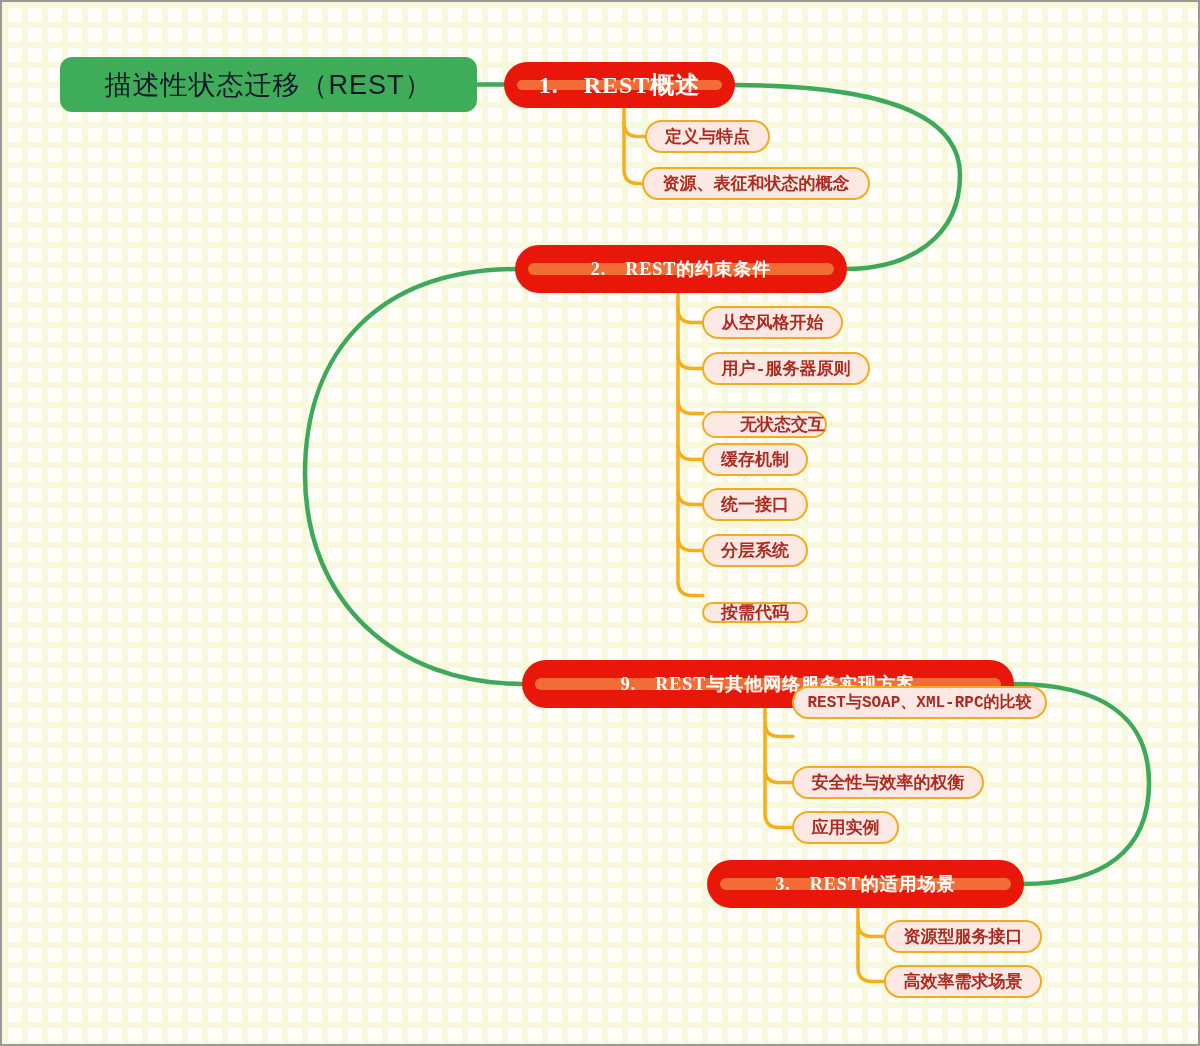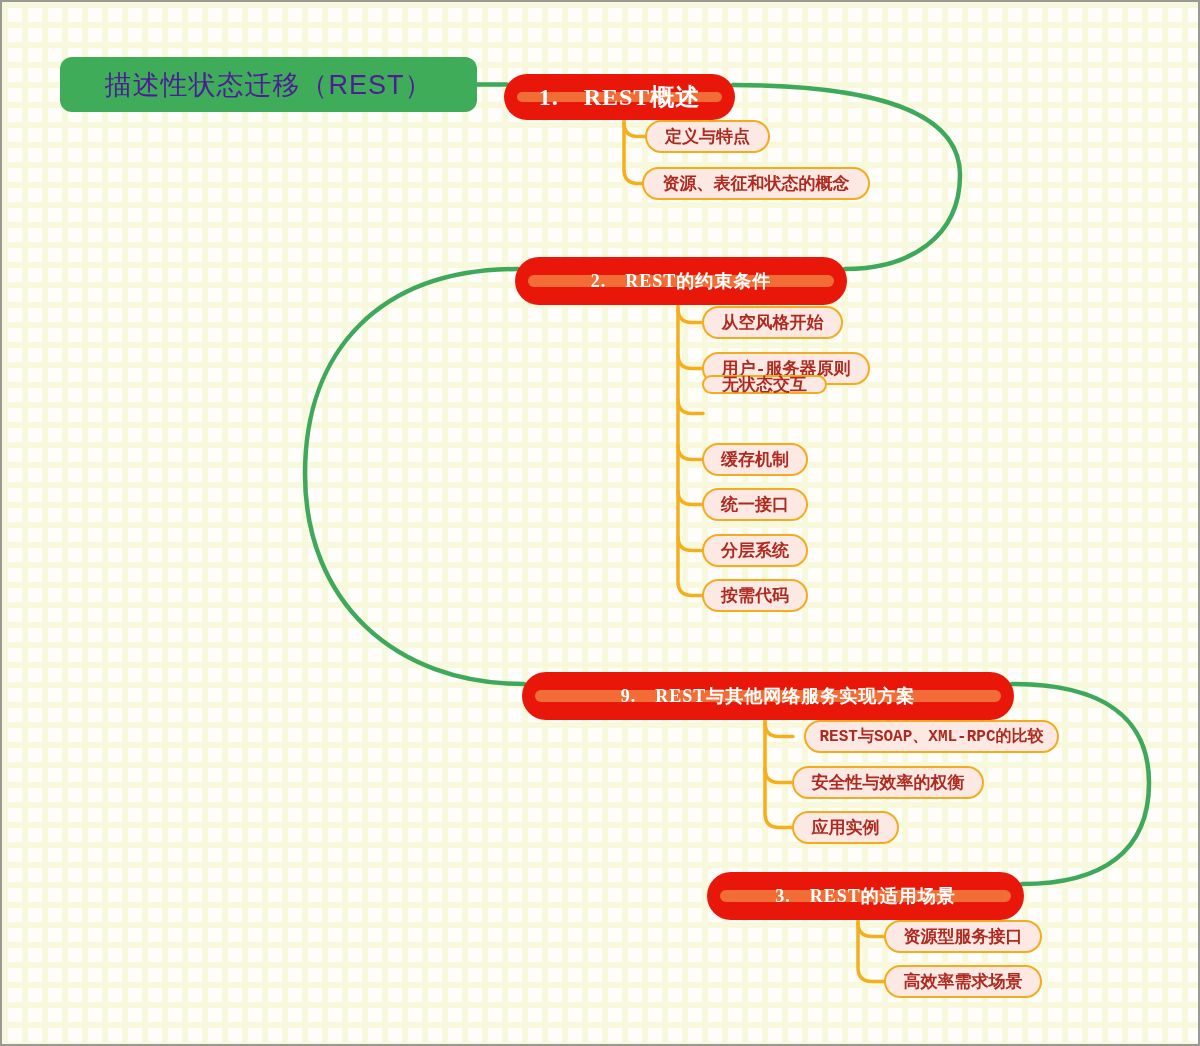--- a/index.html
+++ b/index.html
@@ -19,25 +19,25 @@
     background-size:20px 20px;
     overflow:hidden;
     font-family:"Liberation Sans", sans-serif;
   }
   svg.edges{position:absolute;left:0;top:0;pointer-events:none;}
   .edge{fill:none;stroke-linecap:round;}
   .edge-green{stroke:var(--edge-green);stroke-width:4.5px;}
   .edge-gold{stroke:var(--edge-gold);stroke-width:3.5px;}
   .node{position:absolute;box-sizing:border-box;display:flex;align-items:center;justify-content:center;white-space:nowrap;cursor:pointer;}
   .root-node{
-    background:var(--root-bg); border-radius:12px; color:#4c1d95;
+    background:var(--root-bg); border-radius:12px; color:#0f172a;
     font-size:27px; font-weight:500; letter-spacing:1px;
   }
   .branch-pill{
-    background:var(--branch-outer); border-radius:999px; padding:18px 13px;margin-top:12px;
+    background:var(--branch-outer); border-radius:999px; padding:18px 13px;
   }
   .branch-inner{
     width:100%; height:100%; background:var(--branch-inner); border-radius:999px;
     display:flex; align-items:center; justify-content:center;
     color:var(--branch-text); font-family:"Liberation Serif", serif;
     font-weight:700; font-size:18px; letter-spacing:1px;
   }
   .child-pill{
     background:var(--child-bg); border:2.5px solid var(--child-border);
     border-radius:999px; color:var(--child-text);
@@ -91,40 +91,40 @@
 
   <div class="node branch-pill" style="left:513px;top:243px;width:332px;height:48px;">
     <span class="branch-inner">2.　REST的约束条件</span>
   </div>
   <div class="node child-pill" style="left:700px;top:304px;width:141px;height:33px;">
     <span>从空风格开始</span>
   </div>
   <div class="node child-pill" style="left:700px;top:350px;width:168px;height:33px;">
     <span>用户-服务器原则</span>
   </div>
-  <div class="node child-pill" style="left:700px;top:373px;width:125px;height:19px;">
+  <div class="node child-pill" style="left:700px;top:409px;width:125px;height:27px;justify-content:flex-end;">
     <span>无状态交互</span>
   </div>
   <div class="node child-pill" style="left:700px;top:441px;width:106px;height:33px;">
     <span>缓存机制</span>
   </div>
   <div class="node child-pill" style="left:700px;top:486px;width:106px;height:33px;">
     <span>统一接口</span>
   </div>
   <div class="node child-pill" style="left:700px;top:532px;width:106px;height:33px;">
     <span>分层系统</span>
   </div>
-  <div class="node child-pill" style="left:700px;top:577px;width:106px;height:33px;text-align:right;">
+  <div class="node child-pill" style="left:700px;top:600px;width:106px;height:21px;text-align:right;">
     <span>按需代码</span>
   </div>
 
   <div class="node branch-pill" style="left:520px;top:658px;width:492px;height:48px;">
     <span class="branch-inner">9.　REST与其他网络服务实现方案</span>
   </div>
-  <div class="node child-pill" style="left:790px;top:718px;width:255px;height:33px;font-size:16px;margin-left:12px;">
+  <div class="node child-pill" style="left:790px;top:684px;width:255px;height:33px;font-size:16px;">
     <span>REST与SOAP、XML-RPC的比较</span>
   </div>
   <div class="node child-pill" style="left:790px;top:764px;width:192px;height:33px;">
     <span>安全性与效率的权衡</span>
   </div>
   <div class="node child-pill" style="left:790px;top:809px;width:107px;height:33px;">
     <span>应用实例</span>
   </div>
 
   <div class="node branch-pill" style="left:705px;top:858px;width:317px;height:48px;">

